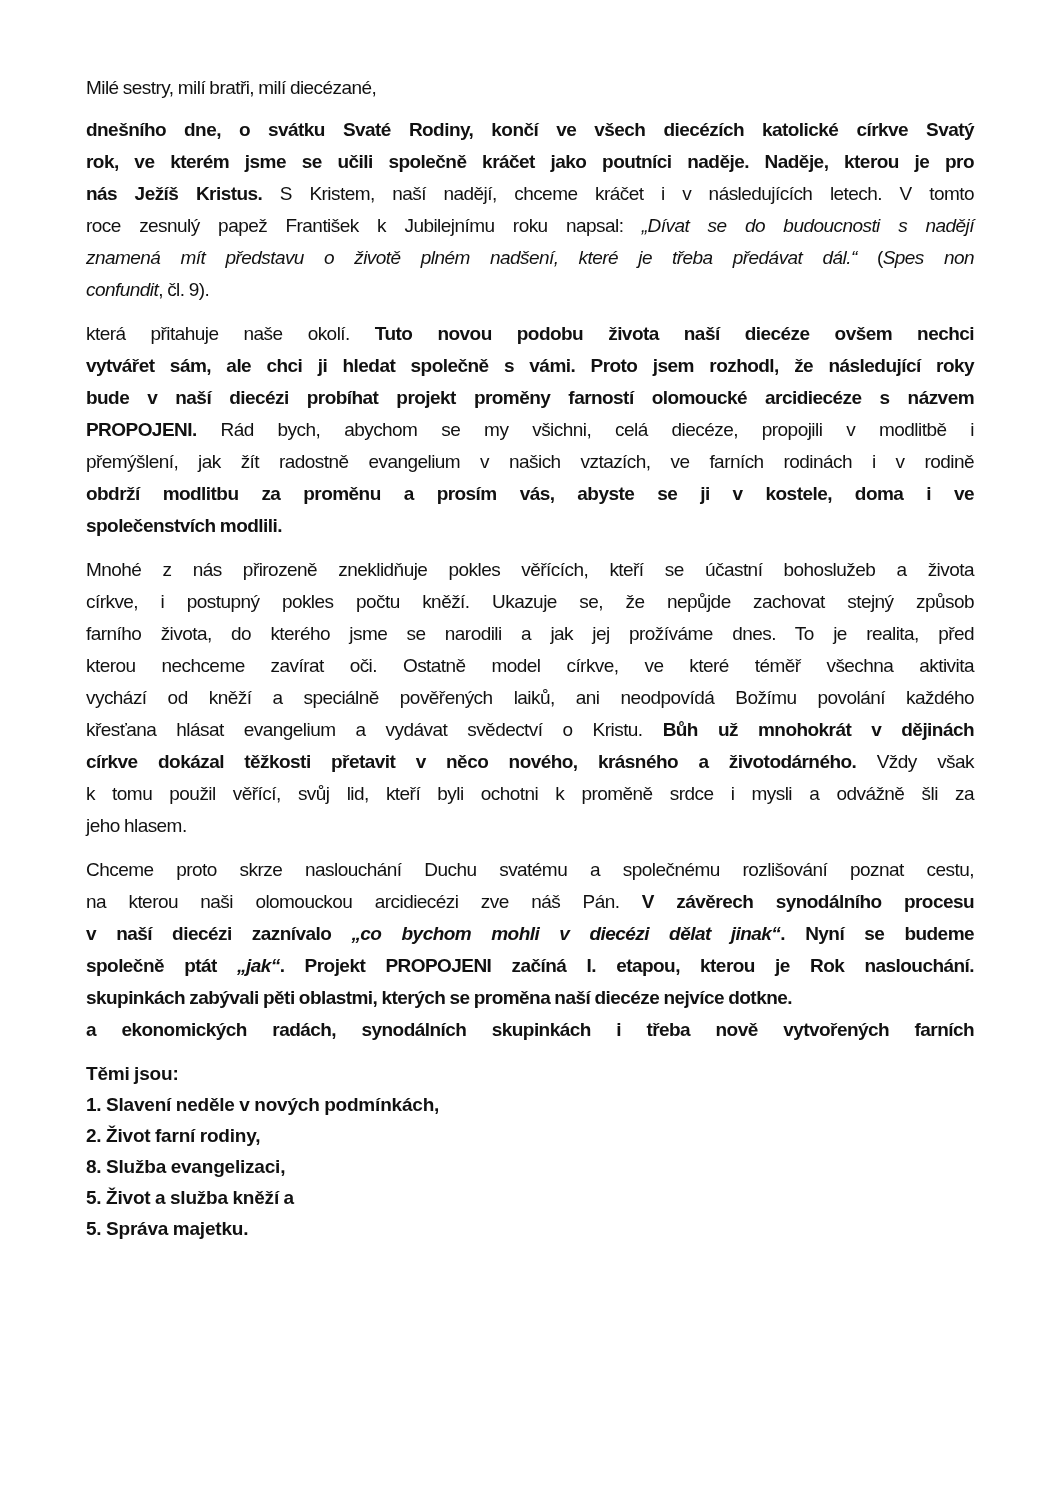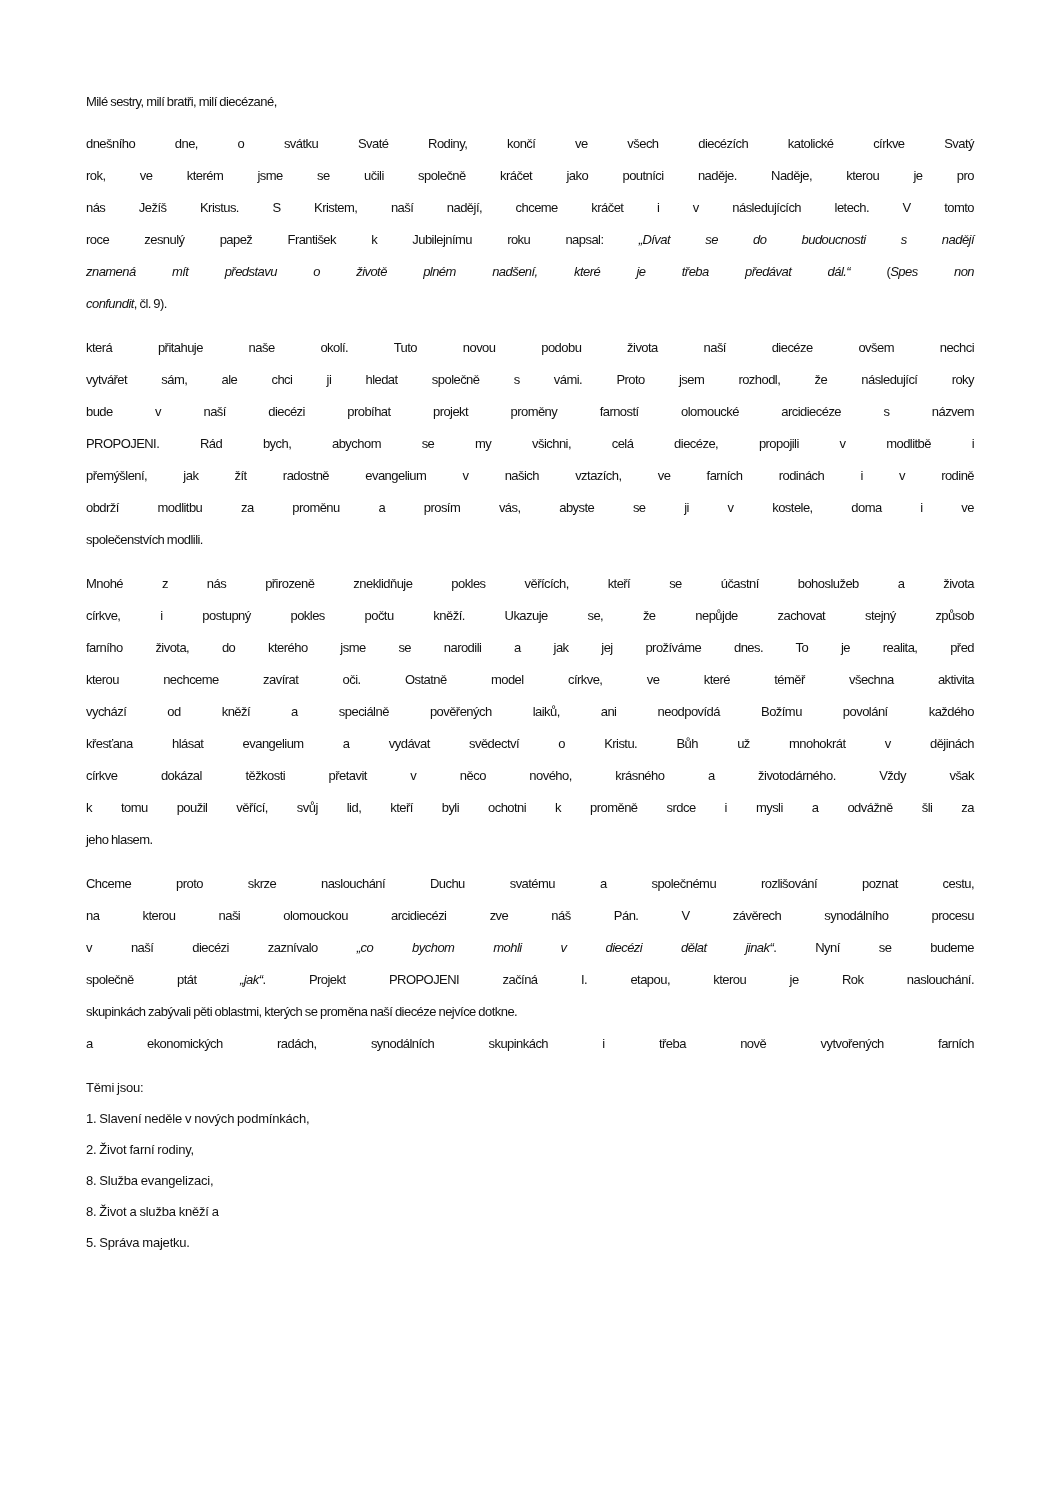--- a/index.html
+++ b/index.html
@@ -1,36 +1,36 @@
 <!DOCTYPE html>
 <html><head>
 <meta charset="utf-8">
 <style>
   html, body { margin: 0; padding: 0; background: #ffffff; }
   body { width: 1058px; height: 1497px; position: relative; overflow: hidden; }
   .page {
-    position: absolute; left: 86px; top: 86px; width: 888px;
+    position: absolute; left: 86px; top: 72px; width: 888px;
     font-family: "Liberation Sans", sans-serif;
     color: #111111;
-    font-size: 13px;
+    font-size: 19px;
     letter-spacing: -0.55px;
     word-spacing: -0.5px;
   }
   .line {
     display: block;
     height: 32px;
     line-height: 32px;
     white-space: nowrap;
     text-align: justify;
     text-align-last: justify;
   }
   .line.last { text-align-last: left; }
   .para { margin-bottom: 12px; }
   .para.greeting { margin-bottom: 10px; }
-  .b { font-weight: normal; }
+  .b { font-weight: bold; }
   .i { font-style: italic; }
   .list { margin-top: 0; }
   .list .line { height: 31px; line-height: 31px; letter-spacing: -0.2px; }
 </style>
 </head>
 <body>
 
 <div class="page">
   <div class="para greeting">
     <span class="line last">Milé sestry, milí bratři, milí diecézané,</span>
@@ -71,16 +71,16 @@
         <span class="line"><span class="b">společně ptát </span><span class="b i">„jak“</span><span class="b">. Projekt PROPOJENI začíná I. etapou, kterou je Rok naslouchání.</span></span>
         <span class="line last"><span class="b">skupinkách zabývali pěti oblastmi, kterých se proměna naší diecéze nejvíce dotkne.</span></span>
         <span class="line"><span class="b">a ekonomických radách, synodálních skupinkách i třeba nově vytvořených farních</span></span>
       </div>
     </div>
   <div class="list">
     <span class="line last b">Těmi jsou:</span>
     <span class="line last b">1. Slavení neděle v nových podmínkách,</span>
     <span class="line last b">2. Život farní rodiny,</span>
     <span class="line last b">8. Služba evangelizaci,</span>
-    <span class="line last b">8. Život a služba kněží a</span>
+    <span class="line last b">5. Život a služba kněží a</span>
     <span class="line last b">5. Správa majetku.</span>
   </div>
 </div>
 
 </body></html>

